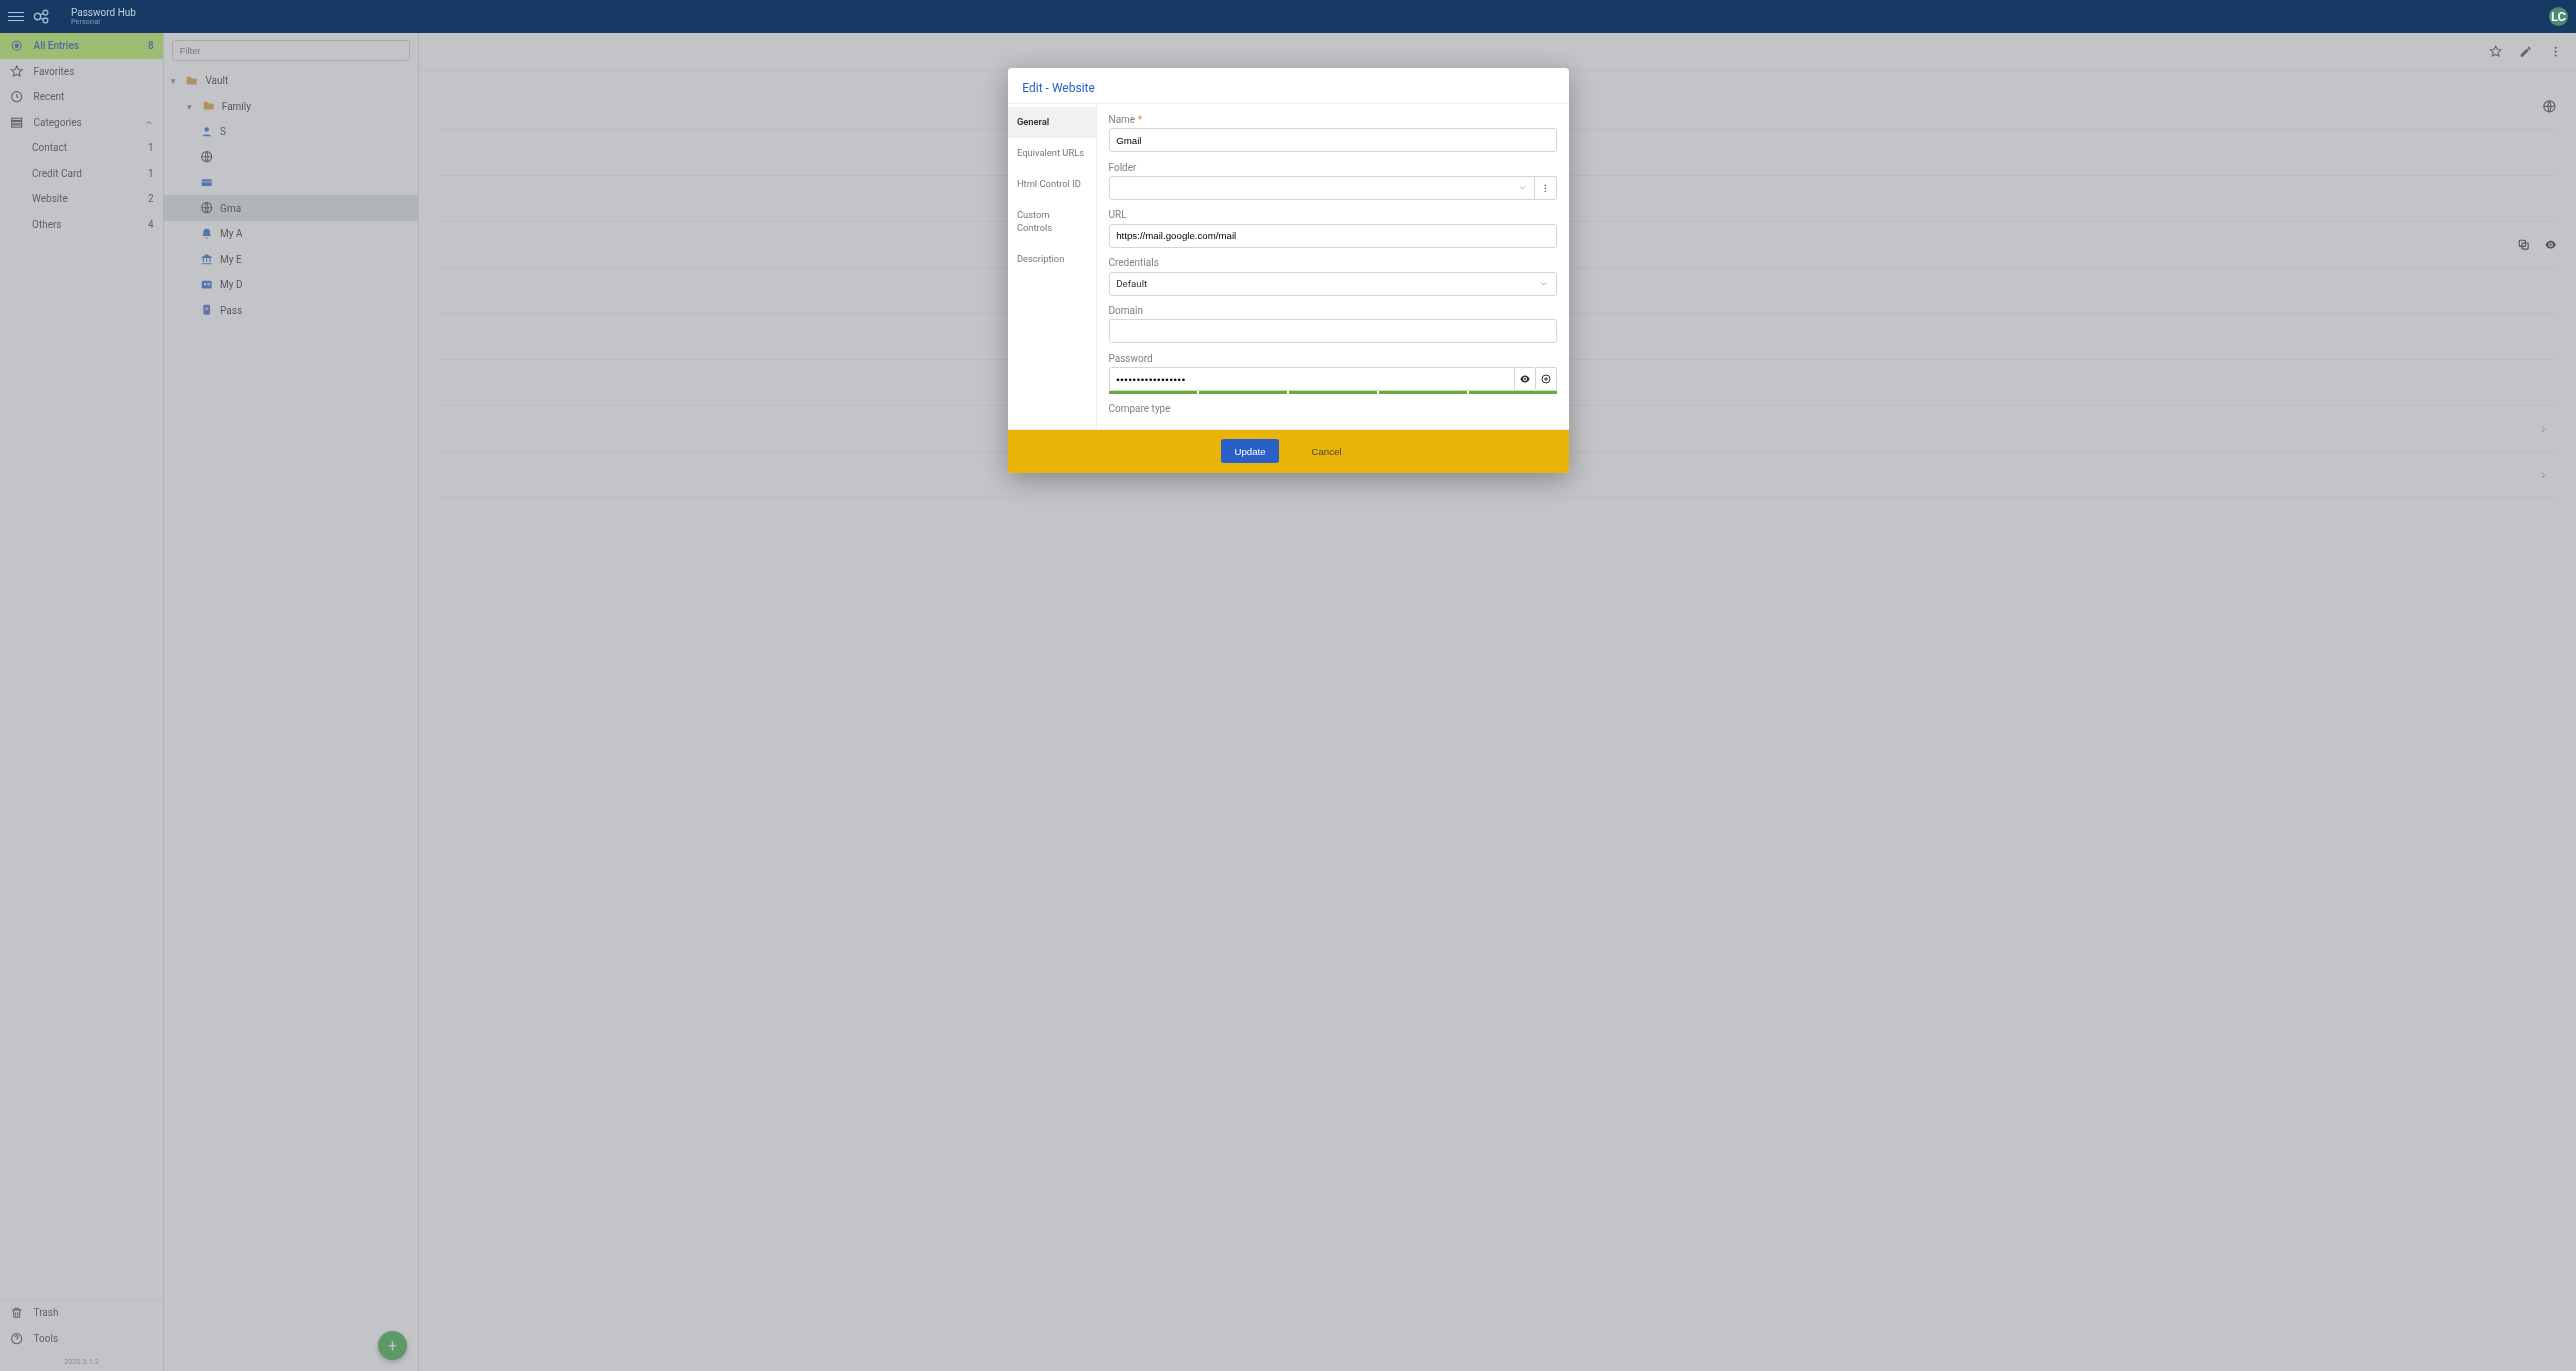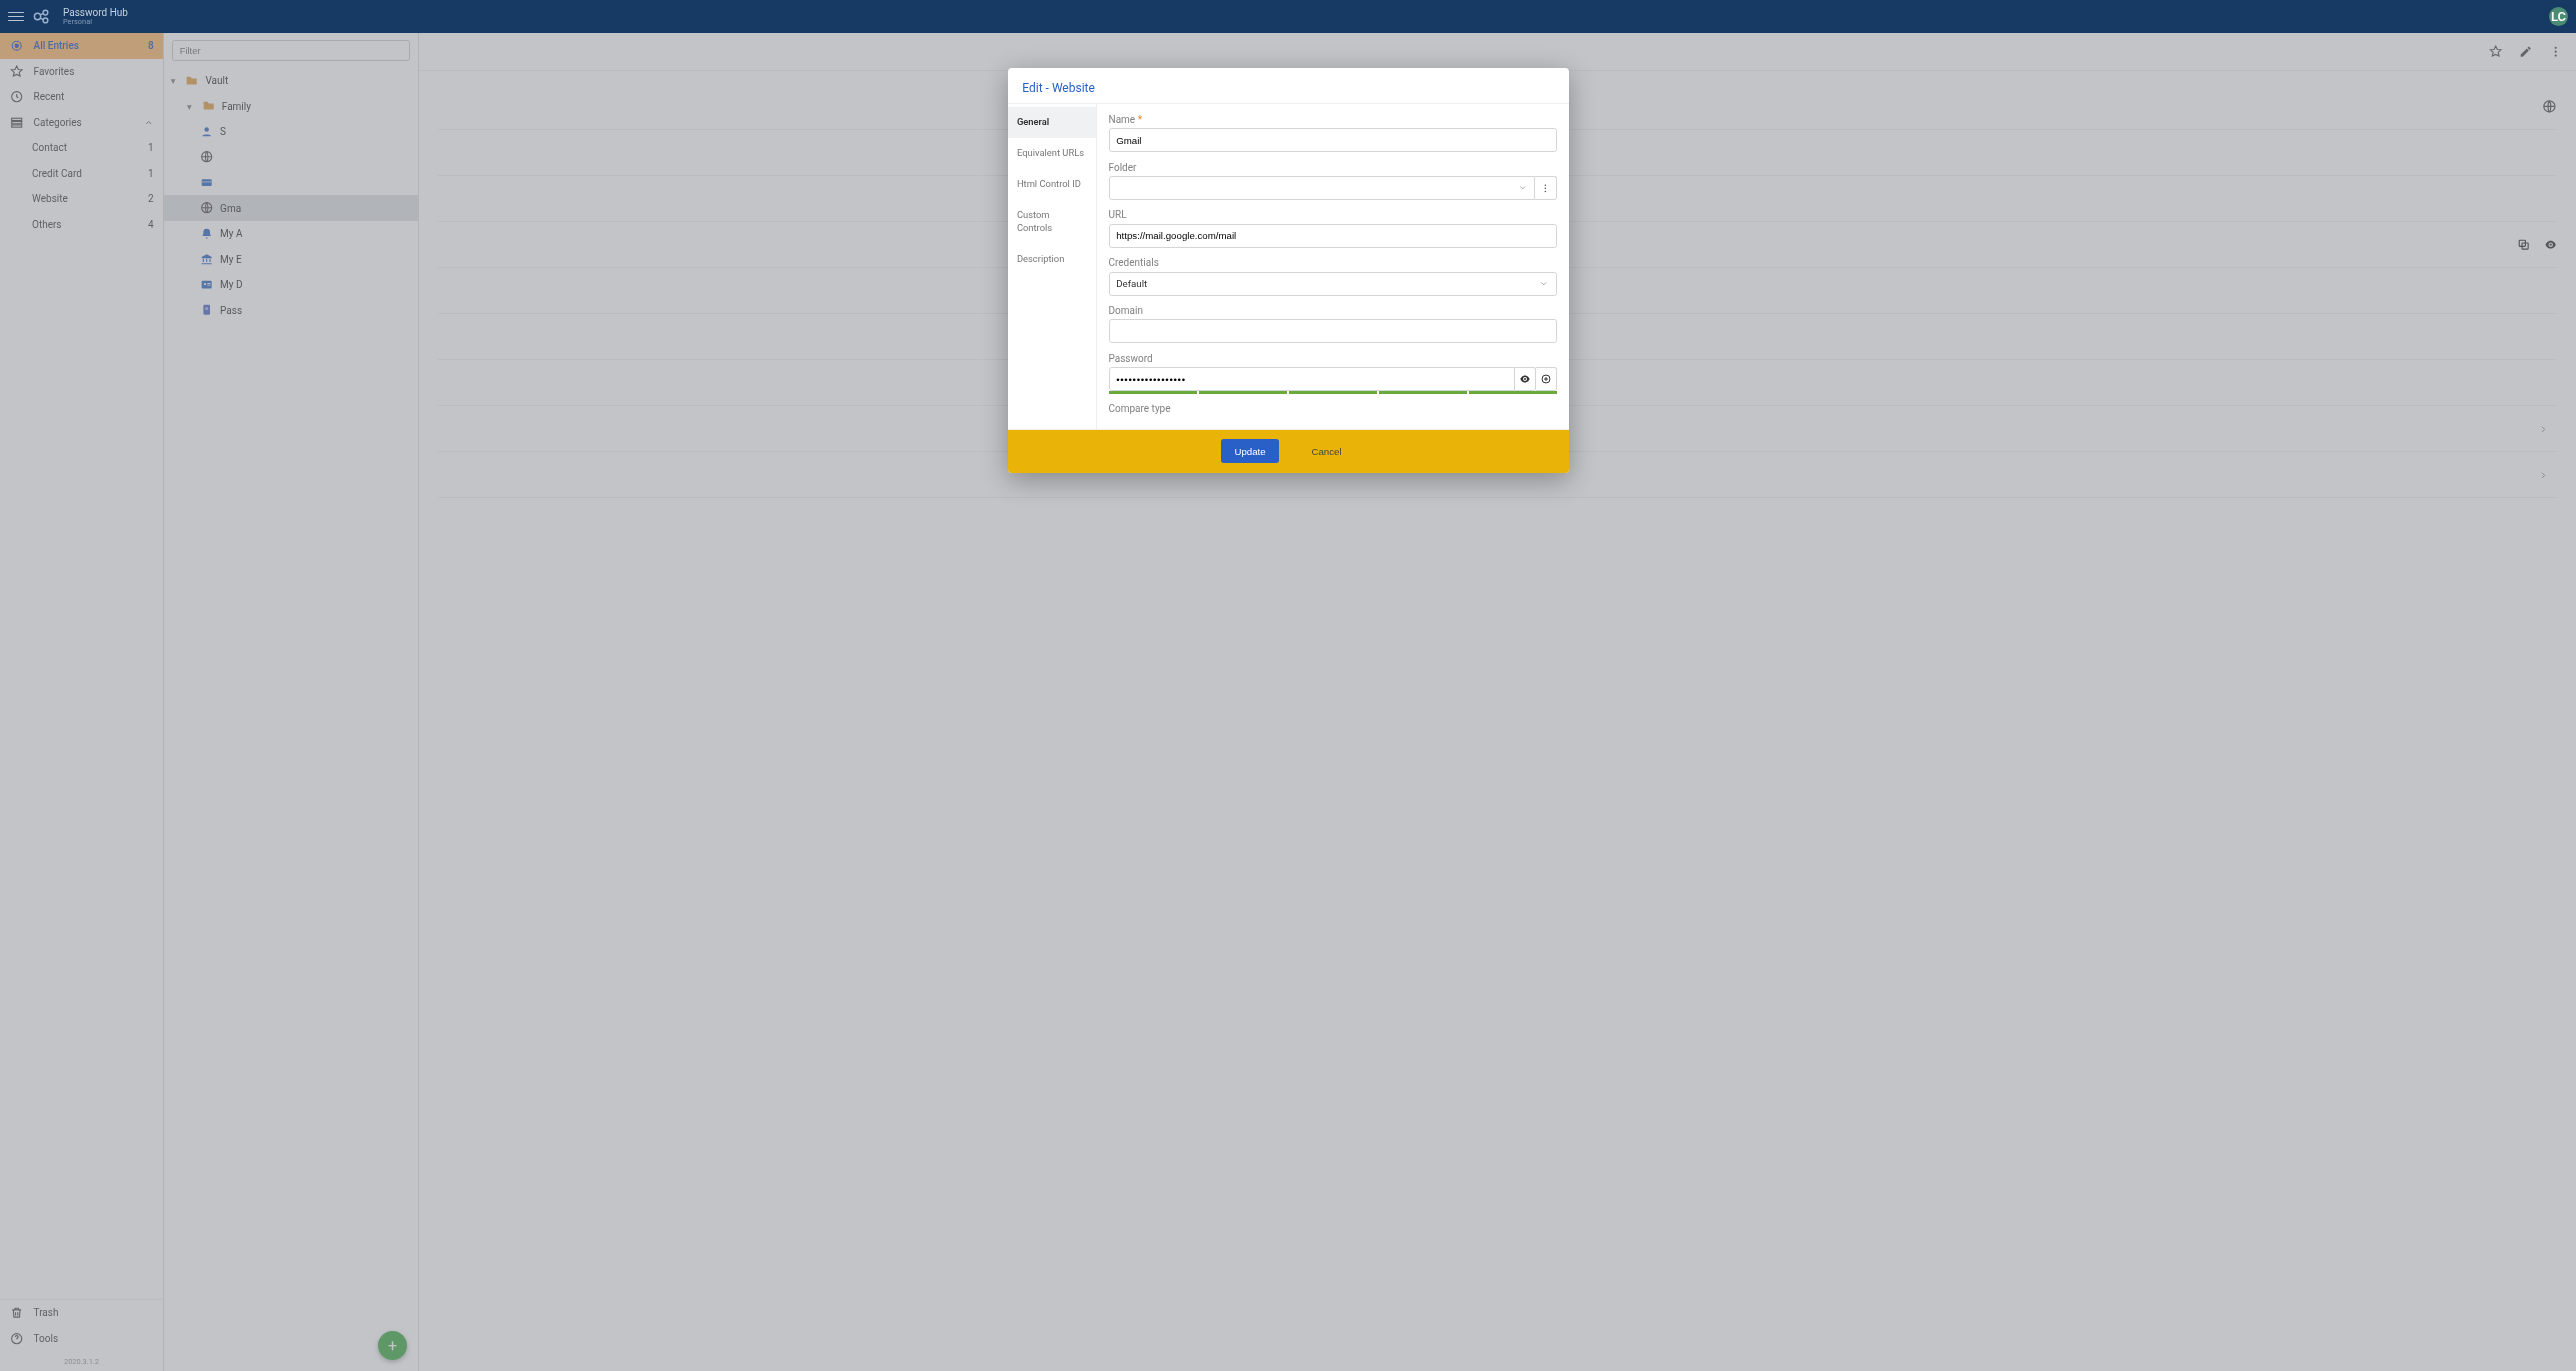--- a/index.html
+++ b/index.html
@@ -3,37 +3,37 @@
 <meta charset="utf-8">
 <style>
   * { box-sizing: border-box; margin: 0; padding: 0; }
   html, body { height: 100%; font-family: -apple-system, BlinkMacSystemFont, "Segoe UI", Roboto, sans-serif; font-size: 9.4px; color: #333; }
   body { display: flex; flex-direction: column; background: #f5f5f5; overflow: hidden; }
 
   
   .topbar { height: 33px; background: #163a64; display: flex; align-items: center; padding: 0 8px; color: #b7c5d9; gap: 8px; }
   .hamburger { width: 16px; height: 16px; display: flex; flex-direction: column; justify-content: center; gap: 2.7px; cursor: pointer; }
   .hamburger span { height: 1.3px; background: #b7c5d9; border-radius: 0.7px; }
-  .brand { display: flex; align-items: center; gap: 12px; }
+  .brand { display: flex; align-items: center; gap: 20px; }
   .brand-icon svg { width: 19px; height: 19px; }
   .brand-text { line-height: 1.1; }
   .brand-text .title { font-size: 10px; color: #c5d0df; }
   .brand-text .sub { font-size: 7.4px; color: #8599b5; }
   .topbar-spacer { flex: 1; }
   .avatar { width: 19px; height: 19px; border-radius: 50%; background: #4a8c74; color: #fff; display: flex; align-items: center; justify-content: center; font-size: 13px; font-weight: 600; cursor: pointer; }
 
   
   .main { flex: 1; display: flex; overflow: hidden; position: relative; }
 
   
   .sidebar { width: 164px; background: #fff; border-right: 0.7px solid #e0e0e0; display: flex; flex-direction: column; }
   .sidebar-top { flex: 1; overflow: auto; }
   .side-item { display: flex; align-items: center; height: 25.5px; padding: 0 9.4px; gap: 9.4px; color: #4a4a4a; cursor: pointer; font-size: 10px; }
   .side-item .icon { width: 14.8px; height: 14.8px; display: flex; align-items: center; justify-content: center; color: #555; }
-  .side-item.active { background: #fdba74; color: #2860c8; font-weight: 500; }
+  .side-item.active { background: #bef264; color: #2860c8; font-weight: 500; }
   .side-item.active .icon { color: #2860c8; }
   .side-item .count { margin-left: auto; color: inherit; }
   .side-item.child { padding-left: 32px; font-size: 10px; }
   .side-item .chev { margin-left: auto; }
   .sidebar-bottom { border-top: 0.7px solid #eee; }
   .version { text-align: center; font-size: 7.4px; color: #999; padding: 5.4px 0; }
 
   
   .listpanel { width: 255px; background: #fff; border-right: 0.7px solid #e0e0e0; display: flex; flex-direction: column; position: relative; }
   .filter { margin: 6.7px 8px; height: 21.5px; border: 0.7px solid #d0d0d0; border-radius: 2.7px; padding: 0 6.7px; font-size: 9.4px; outline: none; }

